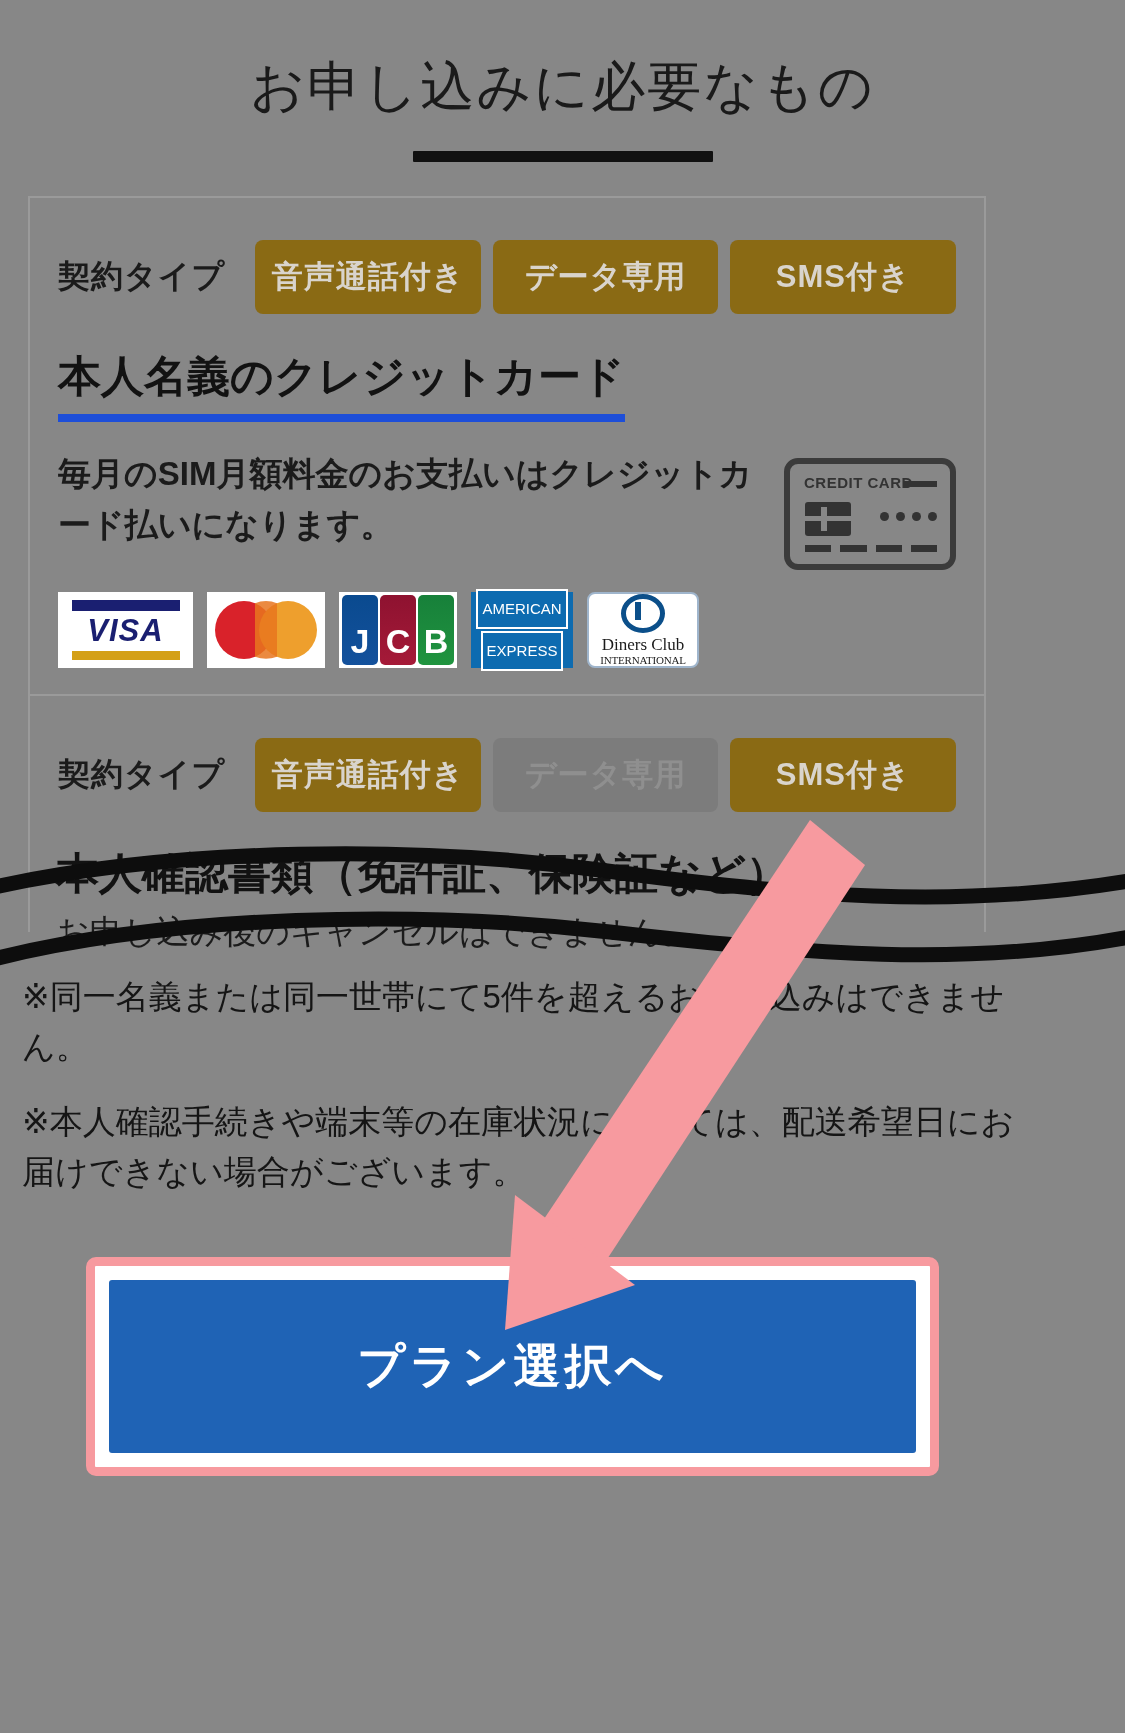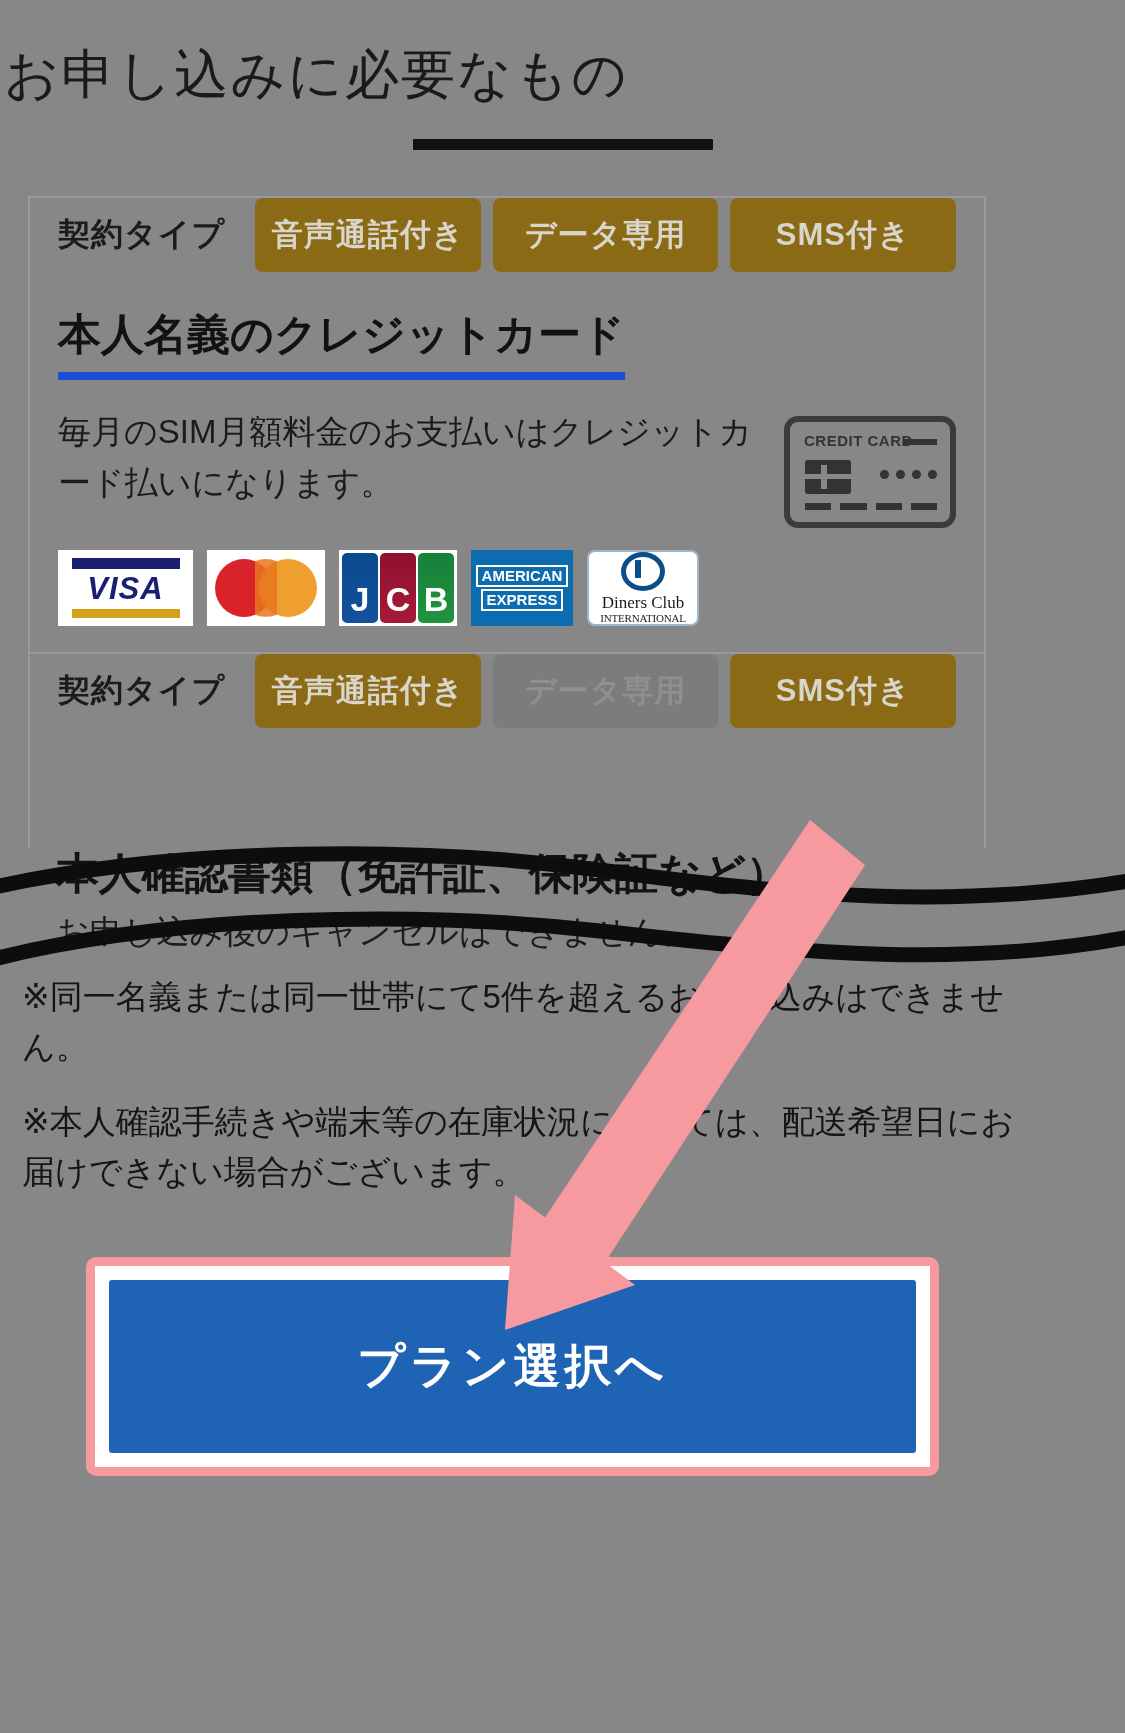--- a/index.html
+++ b/index.html
@@ -16,26 +16,26 @@
   }
 
   .page {
     position: absolute;
     inset: 0;
     background: #878787;
   }
 
   
   .page-title {
-    text-align: left;
+    text-align: center;
     font-size: 54px;
     font-weight: 400;
     color: #1a1a1a;
     letter-spacing: 2px;
-    margin: 4px;
+    margin: 16px;
     padding-top: 38px;
     line-height: 1.2;
   }
   .title-rule {
     width: 300px;
     height: 11px;
     background: #111;
     margin: 32px auto 0 auto;
     border-radius: 1px;
   }
@@ -51,20 +51,21 @@
     box-sizing: border-box;
   }
   .card-section {
     padding: 0 28px 26px 28px;
   }
 
   
   .contract-row {
     display: flex;
     align-items: center;
+    padding-top: 42px;
     gap: 12px;
   }
   .contract-label {
     font-size: 32px;
     font-weight: 700;
     color: #1b1b1b;
     letter-spacing: 1px;
     white-space: nowrap;
     margin-right: 18px;
   }
@@ -103,20 +104,21 @@
 
   
   .body-area {
     display: flex;
     align-items: flex-start;
     margin-top: 26px;
   }
   .body-text-col {
     flex: 1;
     min-width: 0;
+    font-weight: bold;
   }
   .body-text {
     font-size: 33px;
     color: #1b1b1b;
     line-height: 1.55;
     margin: 0;
     letter-spacing: 0px;
   }
 
   
@@ -249,25 +251,25 @@
 
   .brand-jcb { width: 118px; background: #ffffff; display: flex; gap: 2px; align-items: stretch; padding: 3px; }
   .brand-jcb .jcb-col { flex: 1; border-radius: 5px; position: relative; color: #fff; font-weight: 700; font-size: 34px; display: flex; align-items: flex-end; justify-content: center; padding-bottom: 4px; }
   .jcb-blue { background: linear-gradient(180deg,#0a4a8f,#13519c); }
   .jcb-red { background: linear-gradient(180deg,#8e1230,#a51a38); }
   .jcb-green { background: linear-gradient(180deg,#17803a,#20943f); }
 
   .brand-amex { width: 102px; background: #0d6bb0; color: #fff; flex-direction: column; justify-content: center; }
   .brand-amex .amex-line {
     font-size: 15px;
-    font-weight: 700;
+    font-weight: 400;
     letter-spacing: 0px;
     background: #0d6bb0;
     border: 2px solid #ffffff;
-    padding: 1px 4px;
+    padding: 10px 4px;
     line-height: 1.05;
     margin: 1px 0;
   }
 
   .brand-diners { width: 112px; background: #ffffff; border: 2px solid #9fb5cc; border-radius: 8px; flex-direction: column; }
   .brand-diners .dc-mark { width: 34px; height: 34px; border-radius: 50%; border: 5px solid #0b4f8a; position: relative; margin-bottom: 3px; }
   .brand-diners .dc-mark:after {
     content:""; position:absolute; left: 9px; top: 3px; width: 6px; height: 18px; background:#0b4f8a;
   }
   .brand-diners .dc-name { color: #1b1b1b; font-size: 17px; font-family: "Liberation Serif", serif; line-height: 1.05; }

